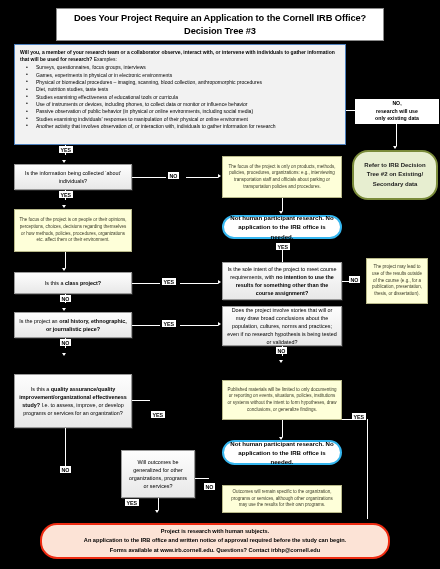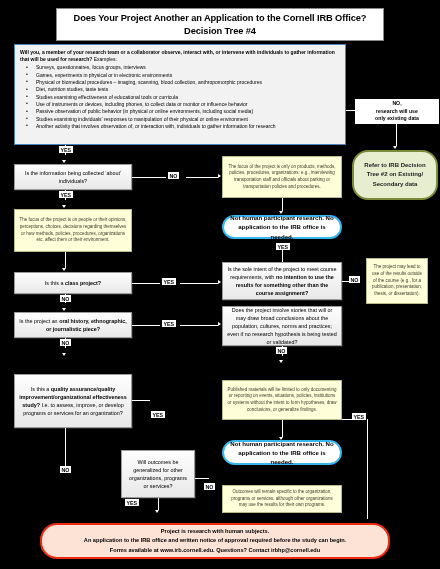--- a/index.html
+++ b/index.html
@@ -104,22 +104,22 @@
     border-top:2.6px solid transparent; border-bottom:2.6px solid transparent;
     border-left:3.4px solid #ffffff;
   }
 </style>
 </head>
 <body>
 
 <div class="stage">
 
   <div class="abs title-box">
-    <div class="title-line">Does Your Project Another an Application to the Cornell IRB Office?</div>
-    <div class="title-line">Decision Tree #4</div>
+    <div class="title-line">Does Your Project Require an Application to the Cornell IRB Office?</div>
+    <div class="title-line">Decision Tree #3</div>
   </div>
 
   <div class="abs intro-box">
     <div class="intro-q">
       <span>Will you, a member of your research team or a  collaborator  observe, interact with, or intervene with individuals to gather information that will be used for research?</span><span class="ex"> Examples:</span>
     </div>
     <div class="intro-list">
       <div class="intro-li">Surveys, questionnaires, focus groups, interviews</div>
       <div class="intro-li">Games, experiments in physical or in electronic environments</div>
       <div class="intro-li">Physical or biomedical procedures – imaging, scanning, blood collection, anthropomorphic procedures</div>

